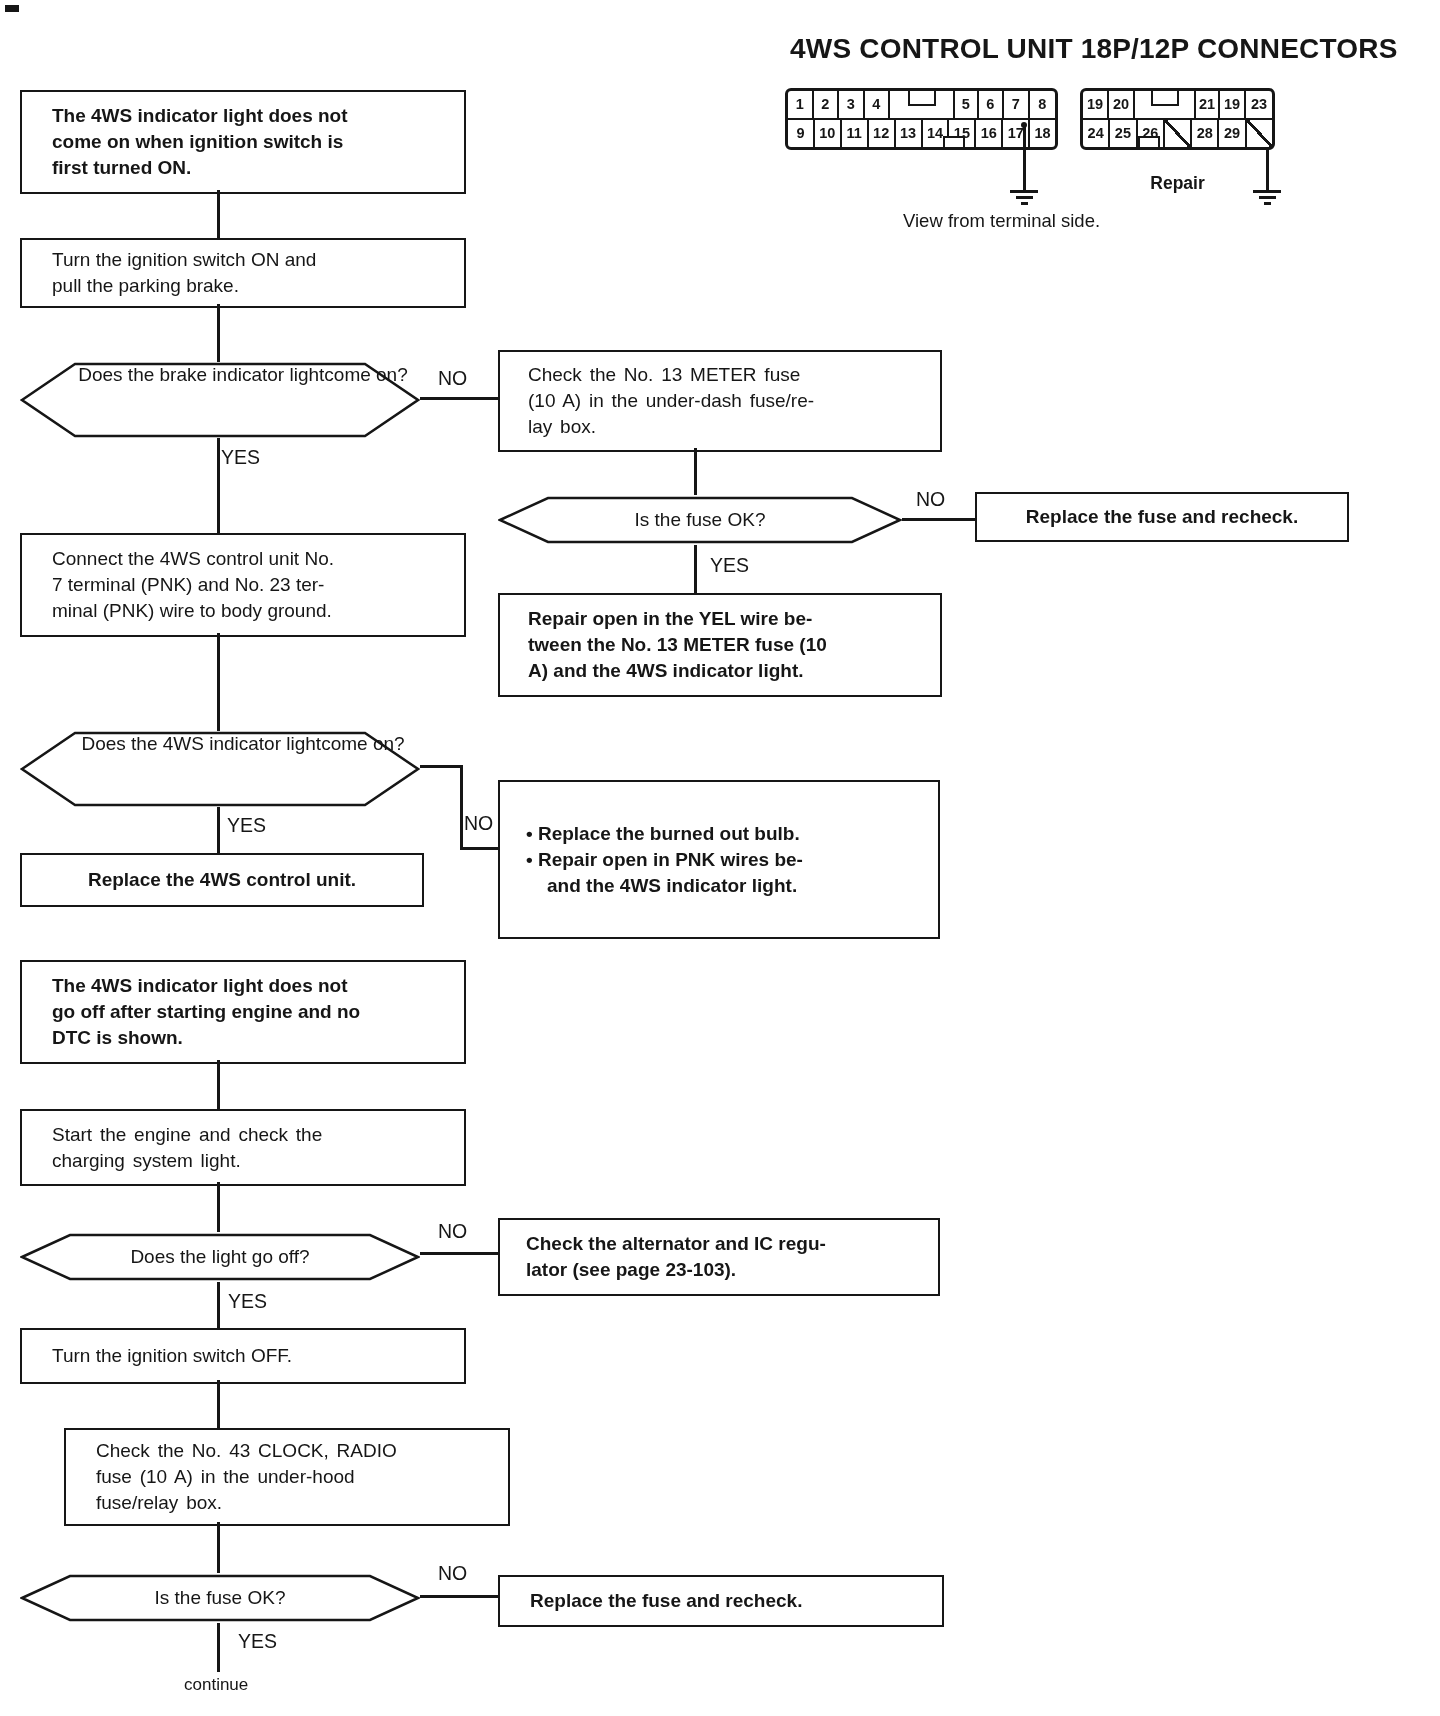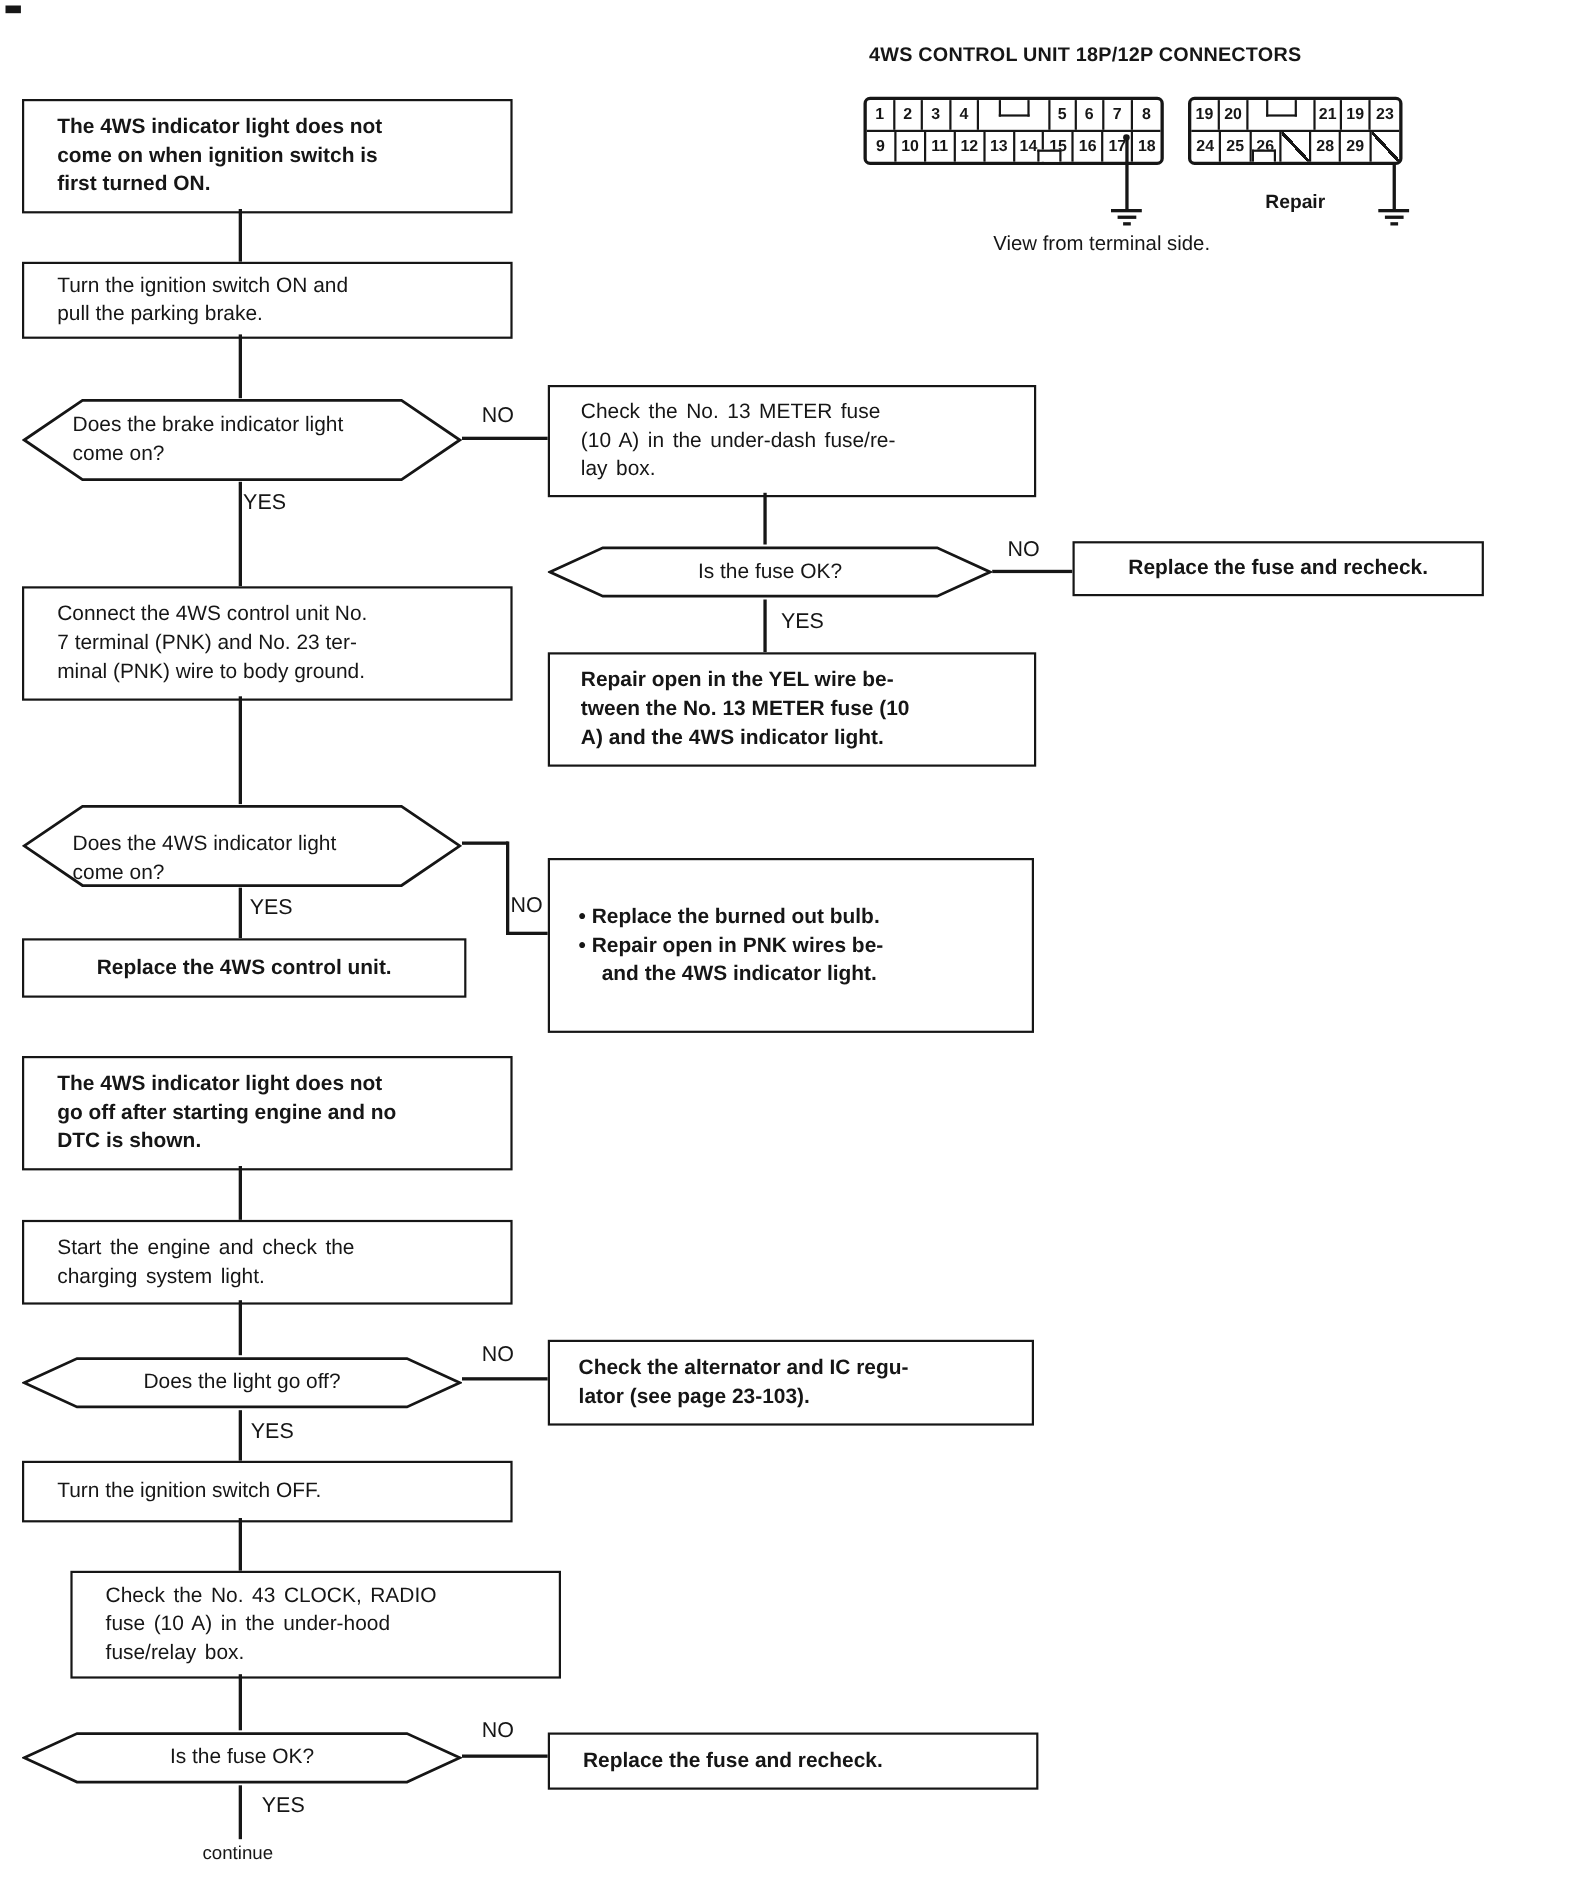--- a/index.html
+++ b/index.html
@@ -12,21 +12,21 @@
        flex-direction:column;justify-content:center;padding-left:30px;padding-right:12px;}
   .box.bold{font-weight:bold;}
   .box.ctr{padding-left:0;padding-right:0;text-align:center;}
   .box .ln{white-space:nowrap;}
   .wsp .ln{word-spacing:2.5px;}
   .li-cont{padding-left:21px;}
   
   .hex{position:absolute;}
   .hex svg{position:absolute;left:0;top:0;}
   .hex .htext{position:absolute;left:0;top:0;width:100%;height:100%;display:flex;
-              flex-direction:column;justify-content:center;padding-left:46px;box-sizing:border-box;}
+              flex-direction:row;justify-content:center;padding-left:46px;box-sizing:border-box;}
   .hex .htext.ctr{padding-left:0;align-items:center;text-align:center;}
   
   .vl,.hl{position:absolute;background:#161616;}
   .vl{width:2.5px;} .hl{height:2.5px;}
   .lbl{position:absolute;font-size:19.5px;white-space:nowrap;}
   .small{font-size:17px;}
   
   .conn{position:absolute;border:3px solid #161616;border-radius:6px;background:#fff;
         display:flex;flex-direction:column;box-sizing:border-box;}
   .crow{display:flex;flex:1;align-items:stretch;}
@@ -37,21 +37,21 @@
   .cell.fx{flex:1;} .cell.nr{border-right:none;} .cell.bl{border-left:2.5px solid #161616;}
   .spacer{flex:1;position:relative;}
   .slash{background:linear-gradient(to top right,transparent calc(50% - 1.5px),
          #161616 calc(50% - 1.5px),#161616 calc(50% + 1.5px),transparent calc(50% + 1.5px));}
   .notch{position:absolute;top:0;width:24px;height:13px;border:2.5px solid #161616;
          border-top:none;background:#fff;}
   .bnotch{position:absolute;bottom:0;width:18px;height:9px;border:2.5px solid #161616;
           border-bottom:none;background:#fff;}
   .gbar{position:absolute;height:3px;background:#161616;}
   .dot{position:absolute;width:6px;height:6px;border-radius:50%;background:#161616;}
-  .title{position:absolute;font-weight:bold;font-size:18px;letter-spacing:.2px;white-space:nowrap;}
+  .title{position:absolute;font-weight:bold;font-size:28px;letter-spacing:.2px;white-space:nowrap;}
   .speck{position:absolute;background:#161616;}
 </style>
 </head>
 <body>
 
 <div id="canvas">
 
   <div class="speck" style="left:5px;top:5px;width:14px;height:7px;"></div>
 
   <div class="title" style="left:790px;top:36px;">4WS CONTROL UNIT 18P/12P CONNECTORS</div>

